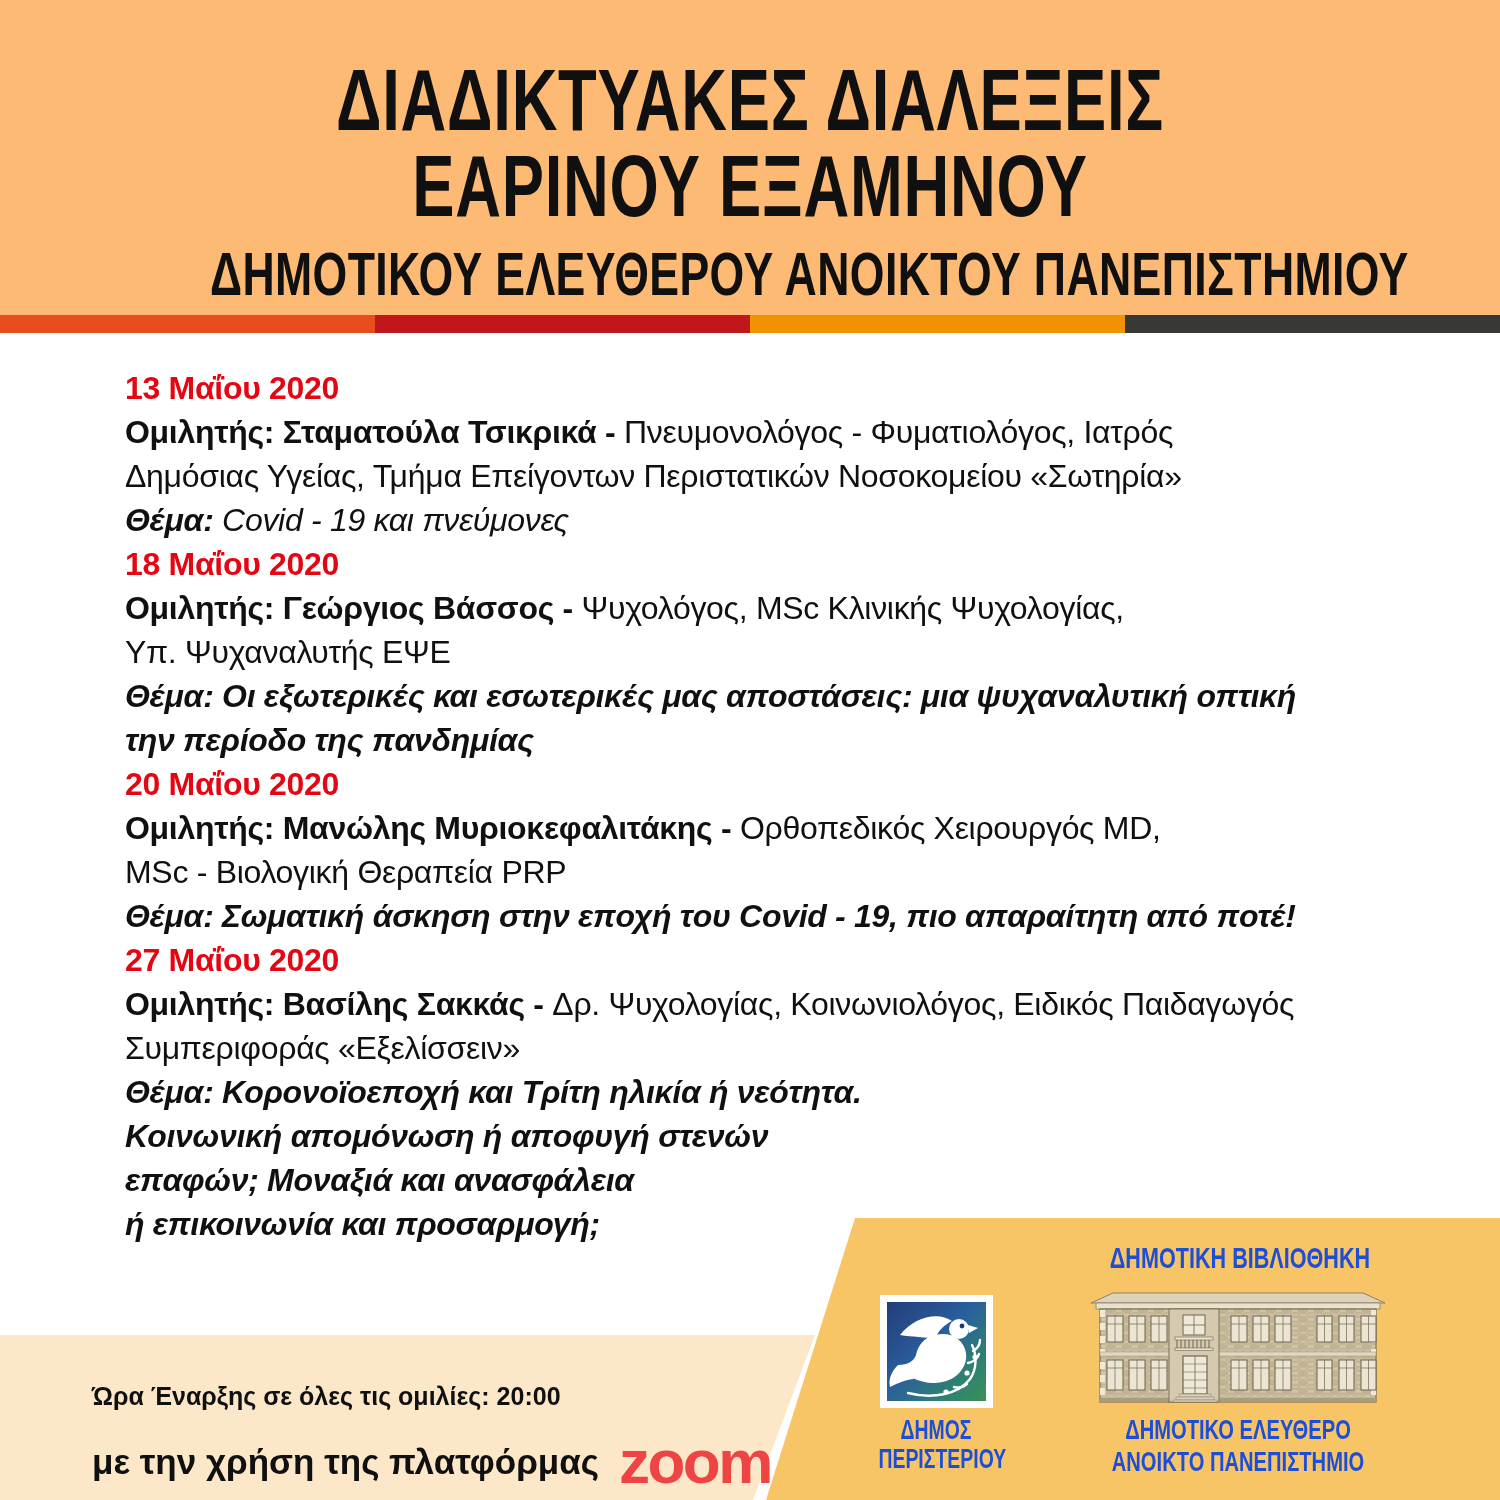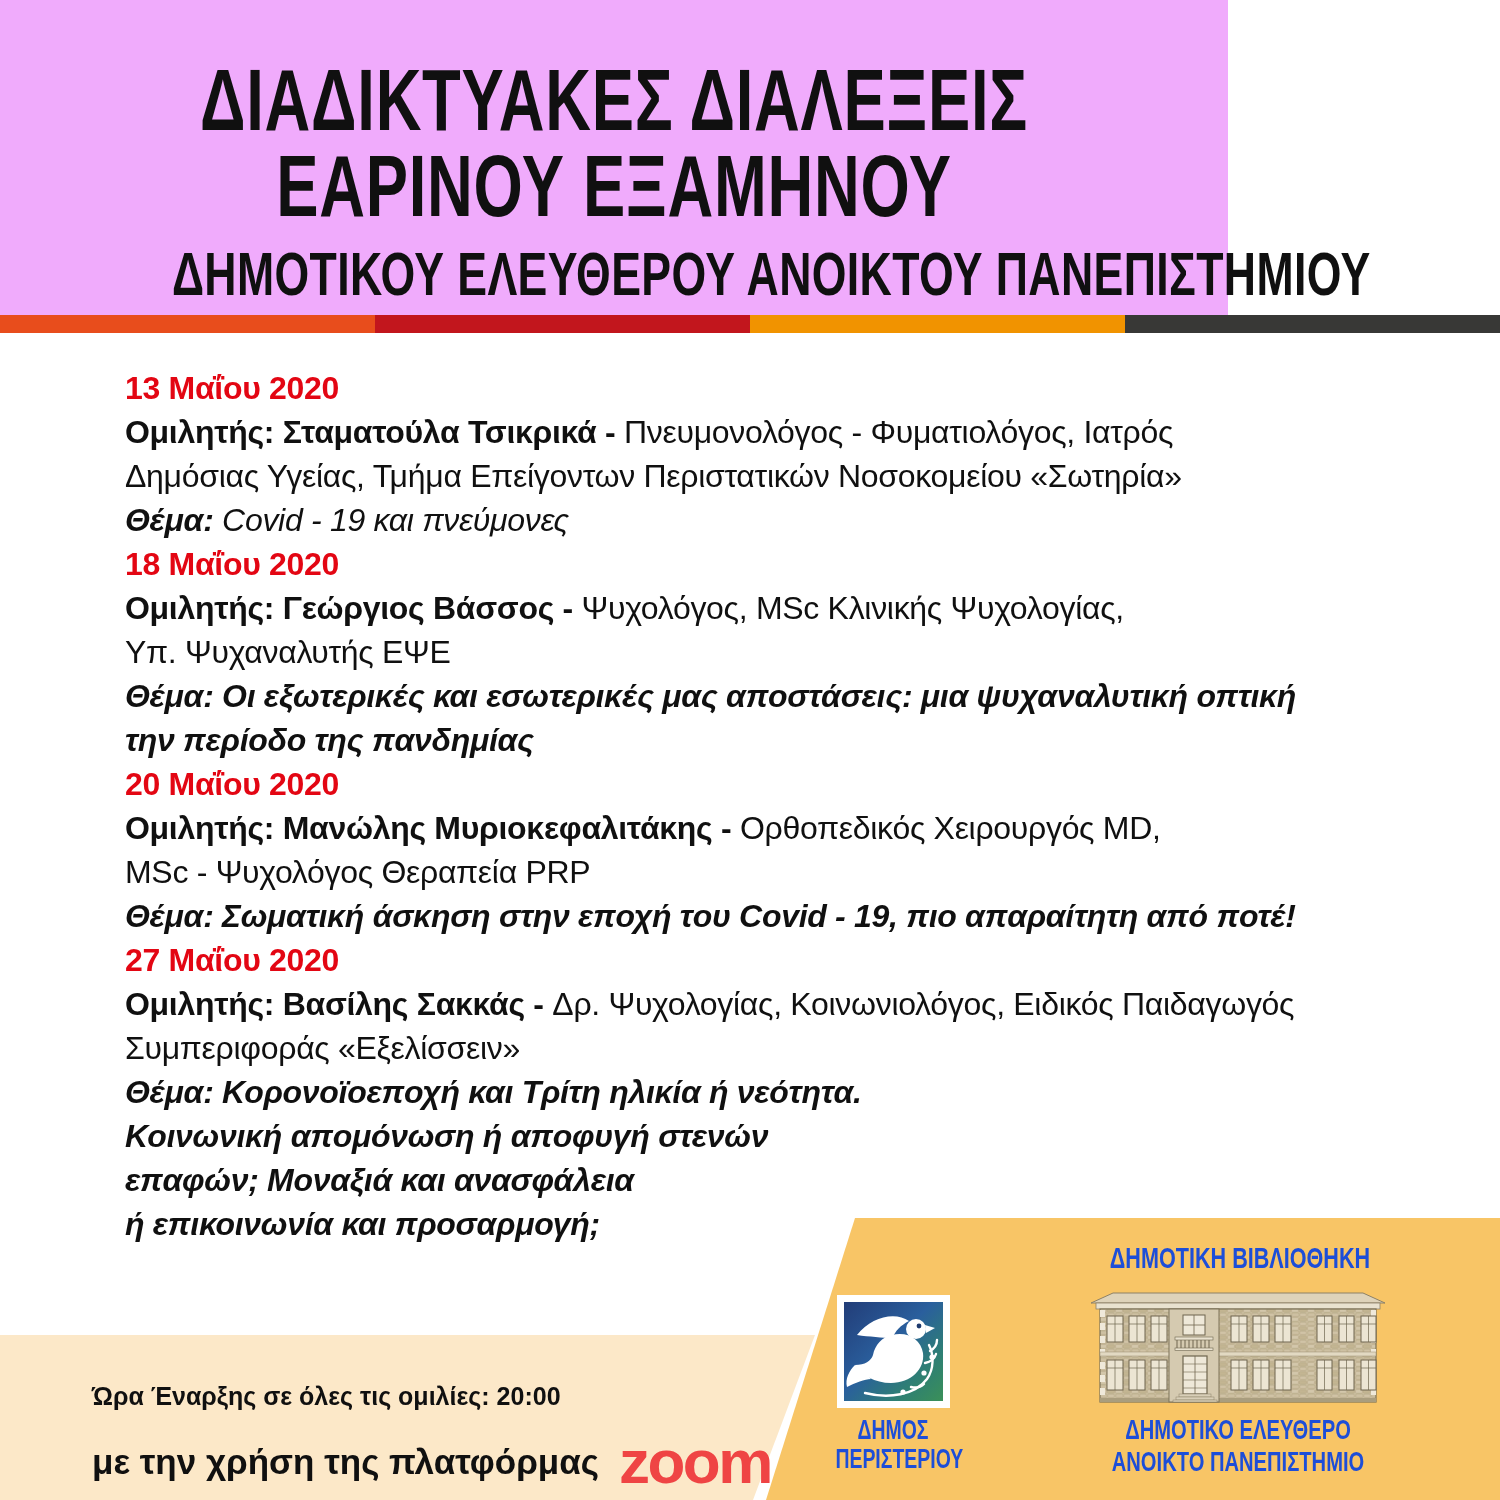--- a/index.html
+++ b/index.html
@@ -2,21 +2,21 @@
 <html><head>
 <meta charset="utf-8">
 <style>
   html,body{margin:0;padding:0;background:#e9e9e9;}
   .poster{
     position:relative;width:1500px;height:1500px;background:#ffffff;
     overflow:hidden;margin:0 auto;
     font-family:"Liberation Sans","DejaVu Sans",sans-serif;color:#101010;
   }
   
-  .header{position:absolute;left:0;top:0;width:1228px;height:315px;background:#f0abfc;text-align:center;}
+  .header{position:absolute;left:0;top:0;width:1500px;height:315px;background:#fdba74;text-align:center;}
   .condense{transform:scaleX(0.72);transform-origin:50% 50%;}
   .title-line{font-weight:bold;font-size:88px;line-height:86px;letter-spacing:1px;white-space:nowrap;}
   .title-line.first{margin-top:57px;}
   .subtitle-line{font-weight:bold;font-size:62px;line-height:74px;margin-top:8px;letter-spacing:0.5px;white-space:nowrap;}
   
   .stripe{position:absolute;left:0;top:315px;width:1500px;height:18px;display:flex;}
   .stripe span{flex:1 1 25%;height:100%;}
   .seg-orange{background:#E84D1C;}
   .seg-red{background:#C2161D;}
   .seg-amber{background:#F19300;}
@@ -34,21 +34,21 @@
   .band.orange{background:#F8C566;clip-path:polygon(855px 1218px,1500px 1218px,1500px 1500px,766px 1500px);}
   
   .footer-note{position:absolute;left:92px;top:1372px;}
   .fn-line1{font-weight:bold;font-size:25px;line-height:48px;white-space:nowrap;}
   .fn-line2{display:flex;align-items:center;gap:20px;margin-top:12px;}
   .fn-line2 .txt{font-weight:bold;font-size:35px;white-space:nowrap;}
   .zoom-logo{color:#ef4444;font-weight:bold;font-size:62px;letter-spacing:-2.5px;line-height:60px;white-space:nowrap;}
   
   .partner{position:absolute;text-align:center;font-weight:bold;color:#1d4ed8;}
   .partner .cap{white-space:nowrap;}
-  .municipality{left:813px;top:1295px;width:160px;}
+  .municipality{left:856px;top:1295px;width:160px;}
   .municipality .cap{font-size:27px;line-height:29px;}
   .municipality svg{display:block;margin:0 auto 8px auto;}
   .library{left:1060px;top:1240px;width:356px;}
   .library .lib-title{font-size:30px;line-height:36px;white-space:nowrap;}
   .library svg{display:block;margin:14px auto 6px auto;}
   .library .cap{font-size:28px;line-height:32px;}
 </style>
 </head>
 <body>
 
@@ -83,21 +83,21 @@
       <div class="date">18 Μαΐου 2020</div>
       <div class="line"><span class="b">Ομιλητής: Γεώργιος Βάσσος - </span><span>Ψυχολόγος, MSc Κλινικής Ψυχολογίας,</span></div>
       <div class="line">Υπ. Ψυχαναλυτής ΕΨΕ</div>
       <div class="line topic">Θέμα: Οι εξωτερικές και εσωτερικές μας αποστάσεις: μια ψυχαναλυτική οπτική</div>
       <div class="line topic">την περίοδο της πανδημίας</div>
     </section>
 
     <section>
       <div class="date">20 Μαΐου 2020</div>
       <div class="line"><span class="b">Ομιλητής: Μανώλης Μυριοκεφαλιτάκης - </span><span>Ορθοπεδικός Χειρουργός MD,</span></div>
-      <div class="line">MSc - Ψυχολόγος Θεραπεία PRP</div>
+      <div class="line">MSc - Βιολογική Θεραπεία PRP</div>
       <div class="line topic">Θέμα: Σωματική άσκηση στην εποχή του Covid - 19, πιο απαραίτητη από ποτέ!</div>
     </section>
 
     <section>
       <div class="date">27 Μαΐου 2020</div>
       <div class="line"><span class="b">Ομιλητής: Βασίλης Σακκάς - </span><span>Δρ. Ψυχολογίας, Κοινωνιολόγος, Ειδικός Παιδαγωγός</span></div>
       <div class="line">Συμπεριφοράς «Εξελίσσειν»</div>
       <div class="line topic">Θέμα: Κορονοϊοεποχή και Τρίτη ηλικία ή νεότητα.</div>
       <div class="line topic">Κοινωνική απομόνωση ή αποφυγή στενών</div>
       <div class="line topic">επαφών; Μοναξιά και ανασφάλεια</div>

